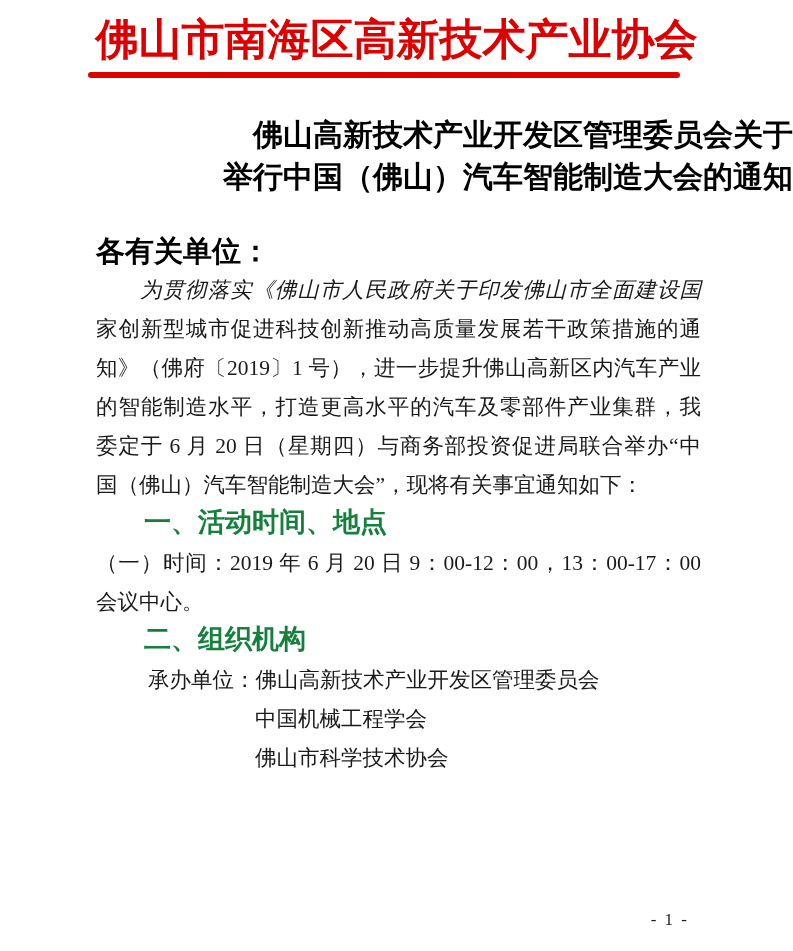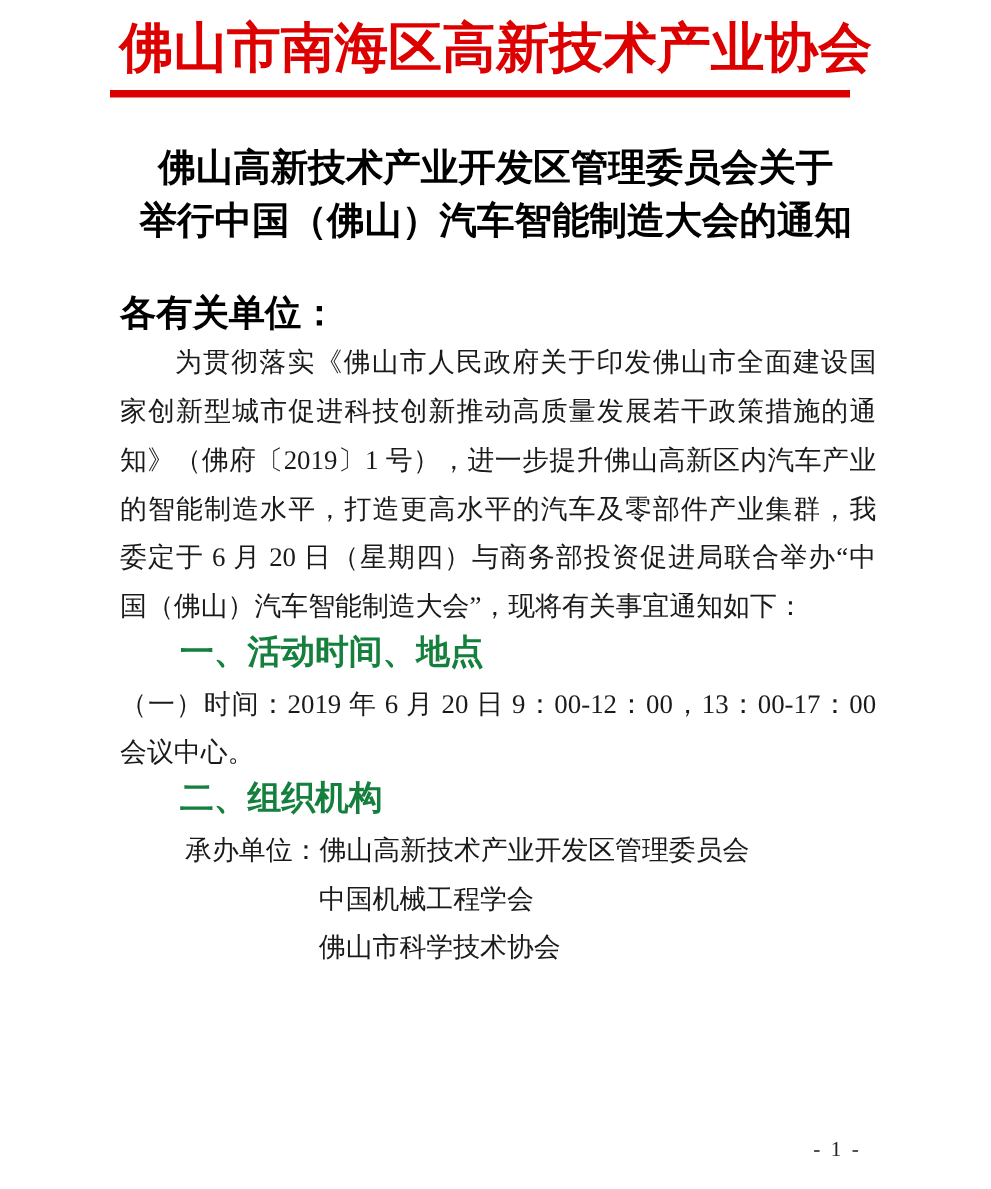--- a/index.html
+++ b/index.html
@@ -1,15 +1,15 @@
 <!DOCTYPE html>
 <html><head>
 <meta charset="utf-8">
 <style>
-  * { margin: 0; padding: 0; box-sizing: border-box; }
+  * { margin: 0; padding: 0; box-sizing: border-box; border-radius: 30px; }
   html, body { background: #ffffff; }
   .page {
     position: relative;
     width: 793px;
     height: 951px;
     background: #ffffff;
     overflow: hidden;
     font-family: "Liberation Serif", "DejaVu Serif", serif;
     color: #1a1a1a;
   }
@@ -33,39 +33,39 @@
   }
   
   .doc-title {
     margin-top: 36px;
     text-align: center;
     color: #000000;
     font-size: 30px;
     line-height: 42px;
     font-weight: bold;
   }
-  .title-line { display: block; white-space: nowrap; }
+  .title-line { display: block; white-space: nowrap; text-align: right; }
   
   .body {
     margin-top: 34px;
     padding-left: 96px;
     padding-right: 92px;
     font-size: 21.5px;
     line-height: 39px;
   }
   .line { white-space: nowrap; }
   .jline {
     white-space: normal;
     text-align: justify;
     text-align-last: justify;
   }
   .jline.last-line {
     text-align-last: left;
   }
-  .first-indent { text-indent: 44px; }
+  .first-indent { text-indent: 44px; font-style: italic; }
   .salutation {
     font-family: "Liberation Sans", "DejaVu Sans", sans-serif;
     font-size: 29px;
     font-weight: 600;
     color: #000000;
   }
   .heading {
     font-family: Liberation Mono, monospace;
     font-size: 27px;
     font-weight: bold;

